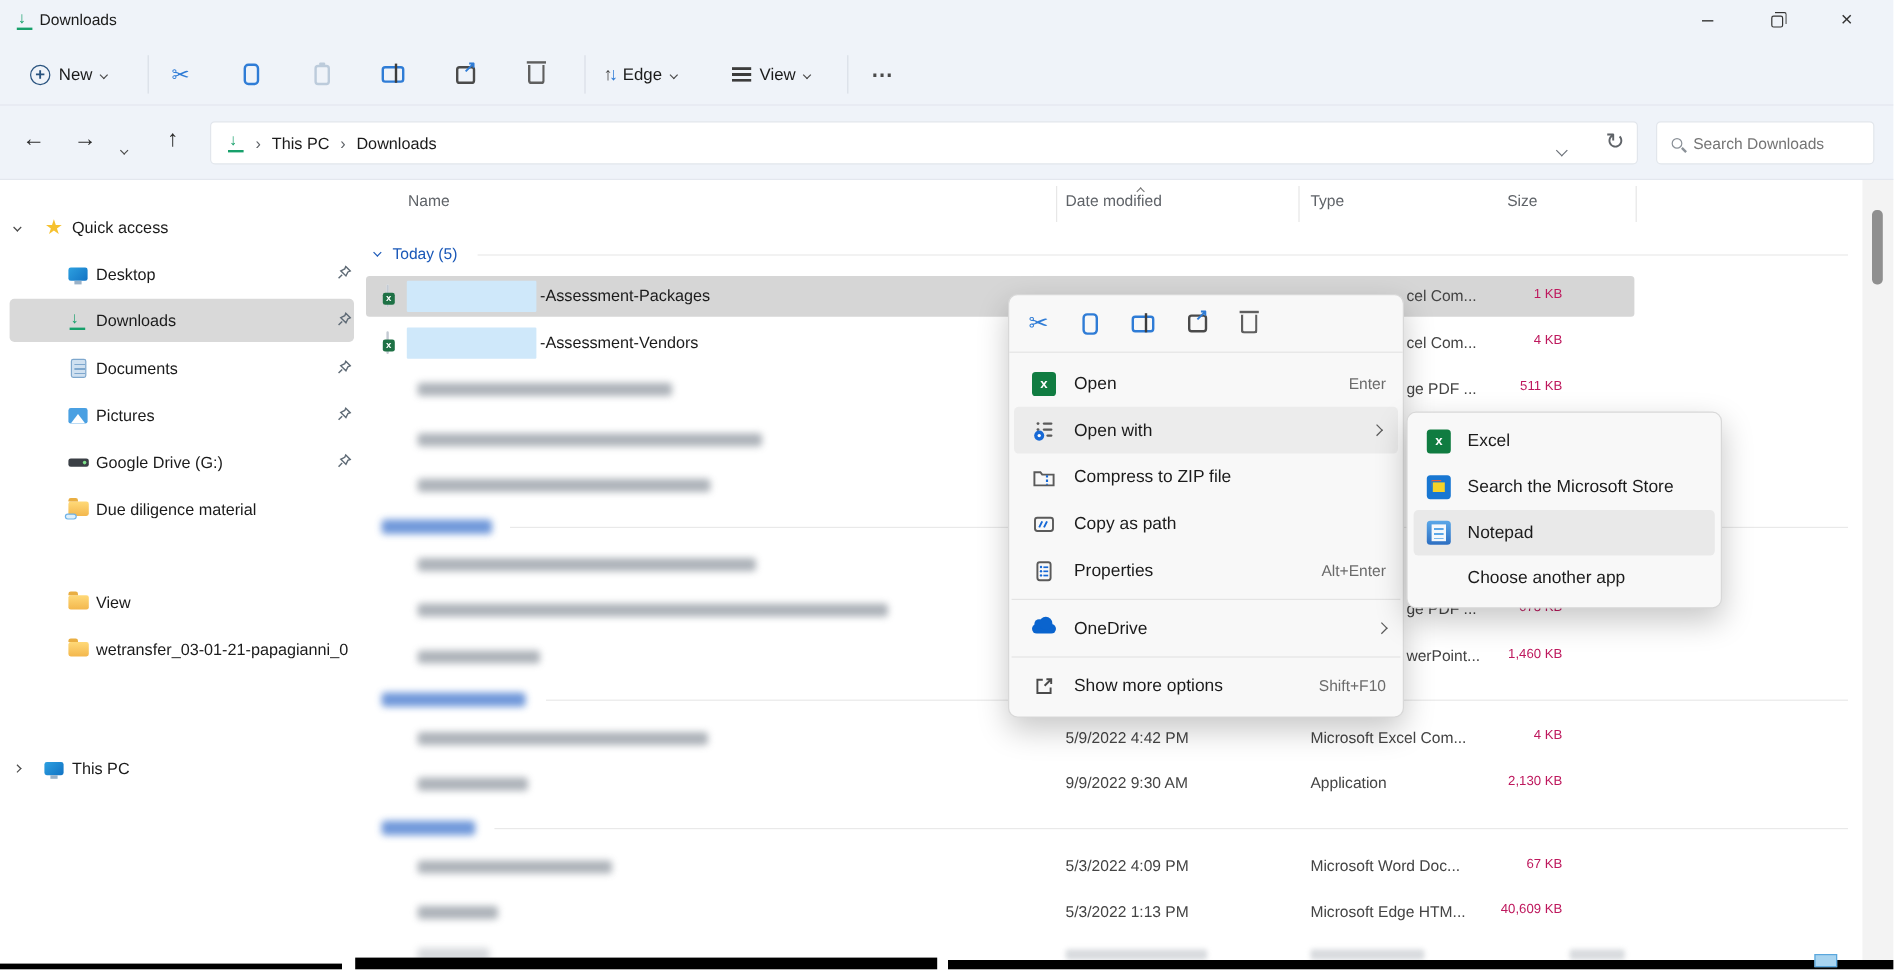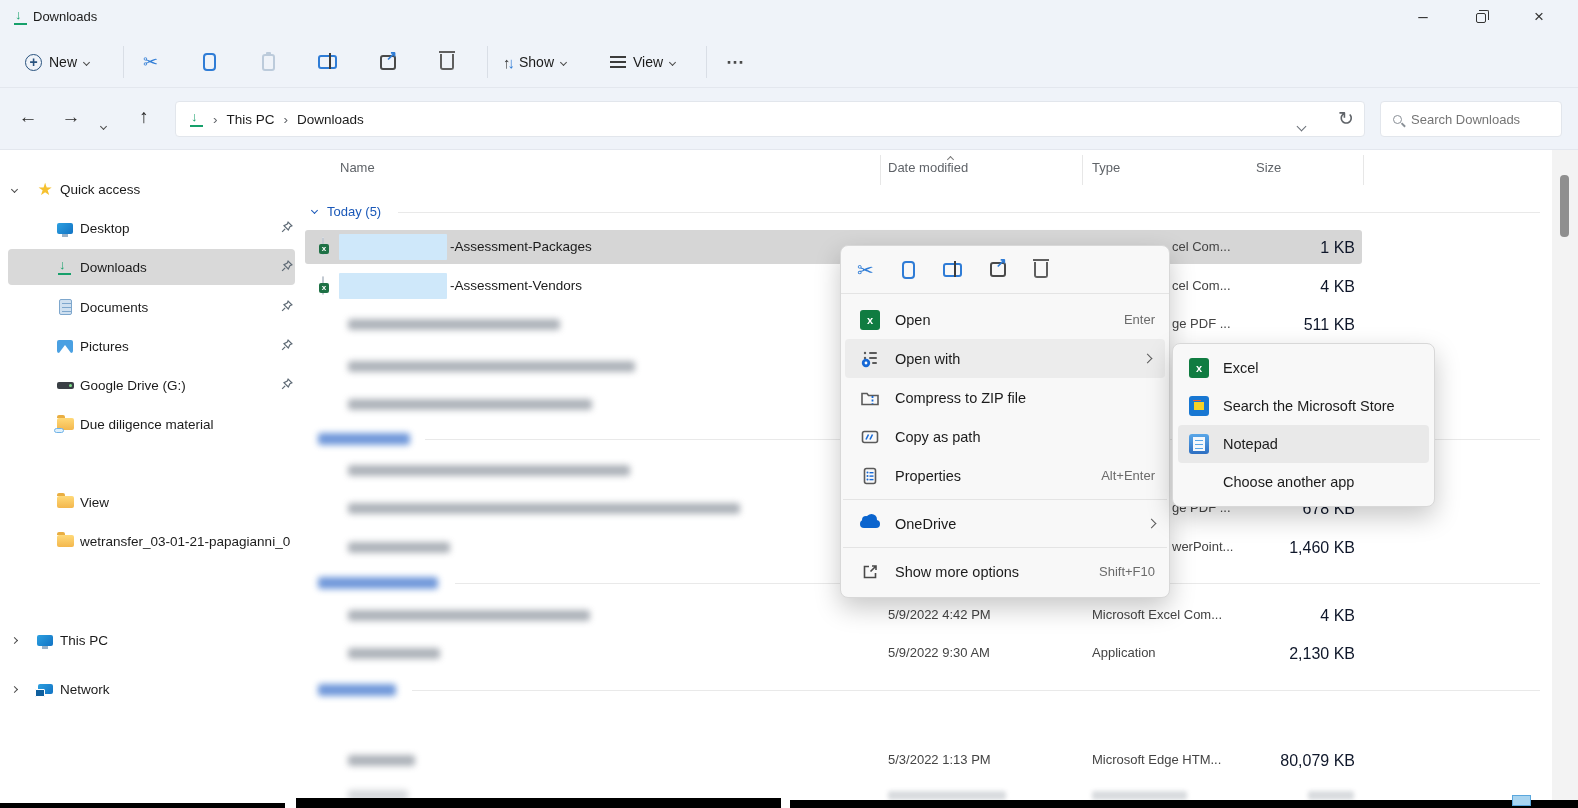--- a/index.html
+++ b/index.html
@@ -91,21 +91,21 @@
   .sq { width:16px; height:16px; border-radius:3px; filter:blur(2px); }
   .sq-red { background:#d6493c; } .sq-blue { background:#7fb3e8; } .sq-orange { background:#cf4f2e; }
   .sq-green { background:#57b586; } .sq-dark { background:#323c46; }
   .sq-edge { border-radius:50%; background:linear-gradient(120deg,#3fc2a6 40%,#2f7cd6 65%); }
   .redactbox { position:absolute; left:39px; top:4px; height:26px; background:#cfe8fa; border-radius:1px; }
   .fname { position:absolute; left:150px; top:9px; font-size:13.5px; }
   .blurname { position:absolute; left:48px; top:12px; height:11px; border-radius:3px; background:#99a0a8; filter:blur(3px); opacity:.8; }
   .fdate { position:absolute; left:588px; top:9px; font-size:13px; color:#444; }
   .ftype { position:absolute; left:792px; top:9px; font-size:13px; color:#444; }
   .ftype.frag { left:872px; }
-  .fsize { position:absolute; left:905px; width:150px; top:9px; font-size:16px; color:#0f172a; text-align:right; }
+  .fsize { position:absolute; left:852px; width:150px; top:9px; font-size:11px; color:#be185d; text-align:right; }
   .grow { position:absolute; left:0; width:1252px; height:30px; }
   .g-chev { position:absolute; left:12px; top:11px; border-color:#1a58b8; }
   .g-label { position:absolute; left:27px; top:7px; font-size:13px; color:#1a58b8; }
   .g-line { position:absolute; top:15px; height:1px; background:#e9e9e9; right:12px; }
   .g-blur { position:absolute; left:18px; top:9px; height:12px; border-radius:3px; background:#4d7fd1; filter:blur(3px); opacity:.8; }
 
   
   .scrolltrack { position:absolute; left:1552px; top:150px; width:26px; height:658px; background:#f3f3f3; }
   .scrollthumb { position:absolute; left:8px; top:25px; width:9px; height:62px; background:#8f8f8f; border-radius:4px; }
 
@@ -167,21 +167,21 @@
       </div>
     <div class="tb-btn" style="left:380px">
         <span class="i-share"></span>
       </div>
     <div class="tb-btn" style="left:440px">
         <span class="i-trash"></span>
       </div>
     <div class="tb-divider" style="left:487px"></div>
     <div class="tb-btn" style="left:503px">
       <span class="sort-arrows"><span class="a1">↑</span><span class="a2">↓</span></span>
-      <span>Show</span>
+      <span>Edge</span>
       <span class="chv down sm"></span>
     </div>
     <div class="tb-btn" style="left:610px">
       <span class="viewlines"></span>
       <span>View</span>
       <span class="chv down sm"></span>
     </div>
     <div class="tb-divider" style="left:706px"></div>
     <div class="tb-btn" style="left:726px">
         <span class="glyph dark" style="font-weight:bold">⋯</span>
@@ -288,27 +288,20 @@
       </span>
     <span class="s-label" style="max-width:215px">wetransfer_03-01-21-papagianni_0</span>
   </div>
   <div class="side-item root" style="top:472px">
     <span class="s-chev chv right sm"></span>
     <span class="s-icon">
         <span class="ic-monitor"></span>
       </span>
     <span class="s-label">This PC</span>
   </div>
-  <div class="side-item root" style="top:521px">
-    <span class="s-chev chv right sm"></span>
-    <span class="s-icon">
-        <span class="ic-net"></span>
-      </span>
-    <span class="s-label">Network</span>
-  </div>
 </div>
 
 <div class="content">
 
   <span class="colhead" style="left:40px">Name</span>
   <span class="abs chv up sm" style="left:648px;top:7px;border-color:#777"></span>
   <span class="colhead" style="left:588px">Date modified</span>
   <span class="colhead" style="left:792px">Type</span>
   <span class="colhead" style="left:956px">Size</span>
   <span class="col-div" style="left:580px"></span>
@@ -388,37 +381,44 @@
     <span class="fi"><span class="sq sq-green"></span></span>
     <span class="blurname" style="width:242px"></span>
     <span class="fdate">5/9/2022 4:42 PM</span>
     <span class="ftype">Microsoft Excel Com...</span>
     <span class="fsize">4 KB</span>
   </div>
 
   <div class="frow" style="top:486px">
     <span class="fi" style="top:6px"><span class="sq sq-dark" style="width:20px;height:20px"></span></span>
     <span class="blurname" style="width:92px"></span>
-    <span class="fdate">5/9/2022 9:30 AM</span>
+    <span class="fdate">9/9/2022 9:30 AM</span>
     <span class="ftype">Application</span>
     <span class="fsize">2,130 KB</span>
   </div>
 
   <div class="grow" style="top:525px">
     <span class="g-blur" style="width:78px"></span>
     <span class="g-line" style="left:112px"></span>
   </div>
 
+  <div class="frow" style="top:555px">
+    <span class="fi"><span class="sq sq-blue" style="background:#4a7fc9"></span></span>
+    <span class="blurname" style="width:162px"></span>
+    <span class="fdate">5/3/2022 4:09 PM</span>
+    <span class="ftype">Microsoft Word Doc...</span>
+    <span class="fsize">67 KB</span>
+  </div>
 
   <div class="frow" style="top:593px">
     <span class="fi"><span class="sq sq-edge"></span></span>
     <span class="blurname" style="width:67px"></span>
     <span class="fdate">5/3/2022 1:13 PM</span>
     <span class="ftype">Microsoft Edge HTM...</span>
-    <span class="fsize">80,079 KB</span>
+    <span class="fsize">40,609 KB</span>
   </div>
 
   <div class="frow" style="top:628px">
     <span class="fi"><span class="sq sq-red" style="opacity:.45"></span></span>
     <span class="blurname" style="width:60px;opacity:.4"></span>
     <span class="faintbar" style="left:588px;top:13px;width:118px"></span>
     <span class="faintbar" style="left:792px;top:13px;width:95px"></span>
     <span class="faintbar" style="left:1008px;top:13px;width:46px"></span>
   </div>
 </div>

